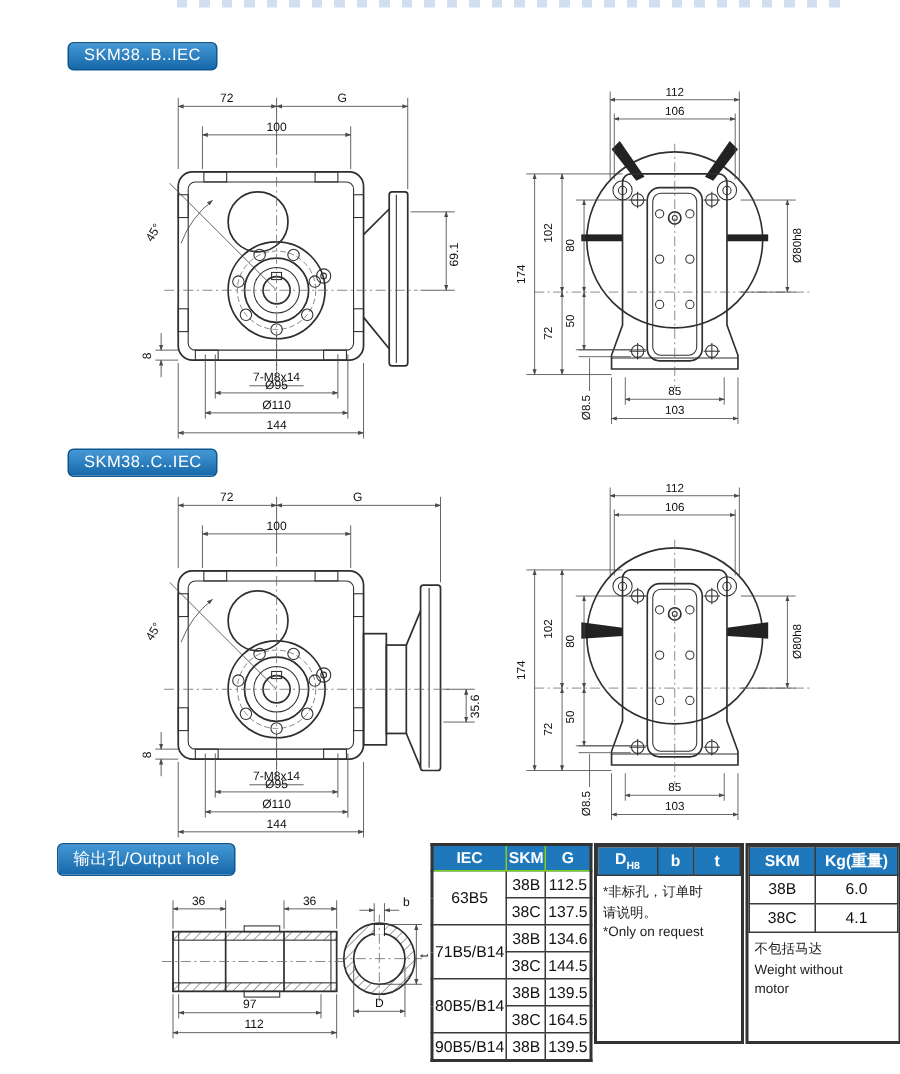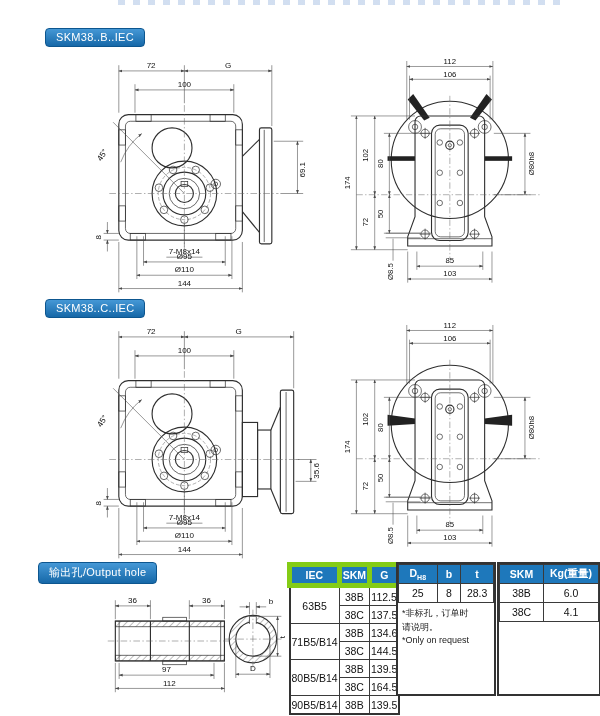--- a/index.html
+++ b/index.html
@@ -13,21 +13,21 @@
   svg{position:absolute;overflow:visible}
   .ol{fill:none;stroke:#2f2f2f;stroke-width:1.2}
   .ol2{fill:none;stroke:#2f2f2f;stroke-width:.75}
   .dim{fill:none;stroke:#4a4a4a;stroke-width:.6}
   .cl{fill:none;stroke:#666;stroke-width:.55;stroke-dasharray:7 2.5 1.5 2.5}
   .bc{fill:none;stroke:#666;stroke-width:.55;stroke-dasharray:4 2}
   .blk{fill:#222;stroke:none}
   .dt{font-family:"Liberation Sans",sans-serif;font-size:8.5px;fill:#111;text-anchor:middle}
   
   .t{position:absolute;border-collapse:collapse;text-align:center;border:2px solid #333;background:#fff}
-  .t th{background:#1e78bb;color:#fff;border:5px solid #84cc16;padding:2px 1px;font-weight:bold;font-size:10.5px}
+  .t th{background:#1e78bb;color:#fff;border:1px solid #84cc16;padding:2px 1px;font-weight:bold;font-size:10.5px}
   .t td{border:1px solid #3a3a3a;padding:1.5px 1px;color:#111;font-size:10.5px;height:14px}
   .tbox{position:absolute;border:2px solid #333;background:#fff}
   .t2{border-collapse:collapse;width:100%;text-align:center}
   .t2 th{background:#1e78bb;color:#fff;border:1px solid #3a3a3a;padding:2px 1px;font-weight:bold;font-size:10.5px}
   .t2 td{border:1px solid #3a3a3a;padding:1.5px 1px;color:#111;font-size:10.5px;height:15px}
   .note{font-size:9px;padding:4px 20px 0 4px;line-height:1.5;color:#222;text-align:left}
   sub{font-size:7px}
 </style>
 </head>
 <body>
@@ -498,25 +498,20 @@
 <div class="tbox" style="left:396px;top:562px;width:96px;height:130px">
   <table class="t2">
     <thead>
       <tr>
         <th style="width:40px"><span>D</span><sub>H8</sub></th>
         <th style="width:24px">b</th>
         <th style="width:32px">t</th>
       </tr>
     </thead>
     <tbody>
-      <tr>
-        <td>25</td>
-        <td>8</td>
-        <td>28.3</td>
-      </tr>
     </tbody>
   </table>
   <div class="note">
     <div>*非标孔，订单时请说明。</div>
     <div>*Only on request</div>
   </div>
 </div>
 
 <div class="tbox" style="left:497px;top:562px;width:100px;height:130px">
   <table class="t2">
@@ -530,13 +525,17 @@
       <tr>
         <td>38B</td>
         <td>6.0</td>
       </tr>
       <tr>
         <td>38C</td>
         <td>4.1</td>
       </tr>
     </tbody>
   </table>
+  <div class="note">
+    <div>不包括马达</div>
+    <div>Weight without motor</div>
+  </div>
 </div>
 
 </body></html>

